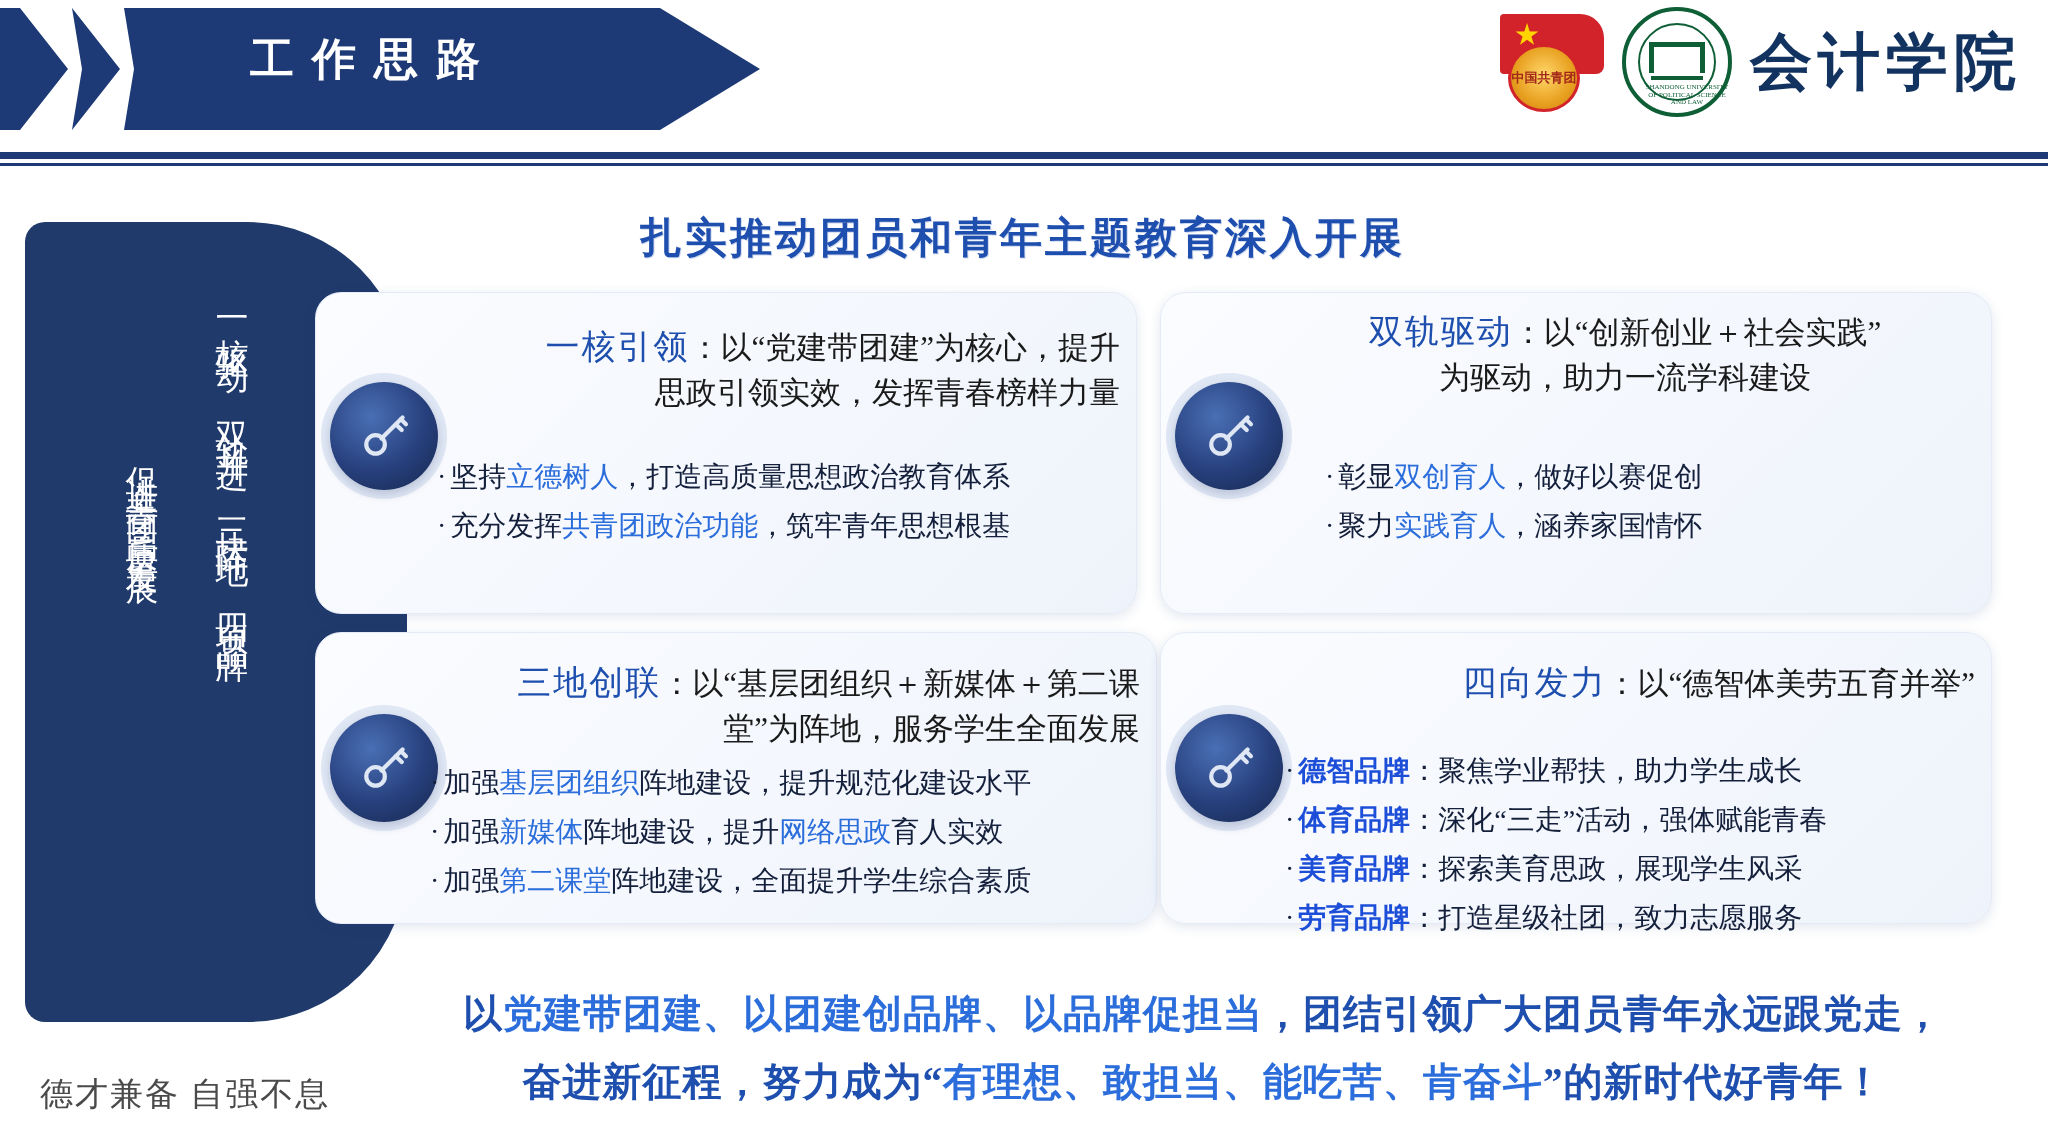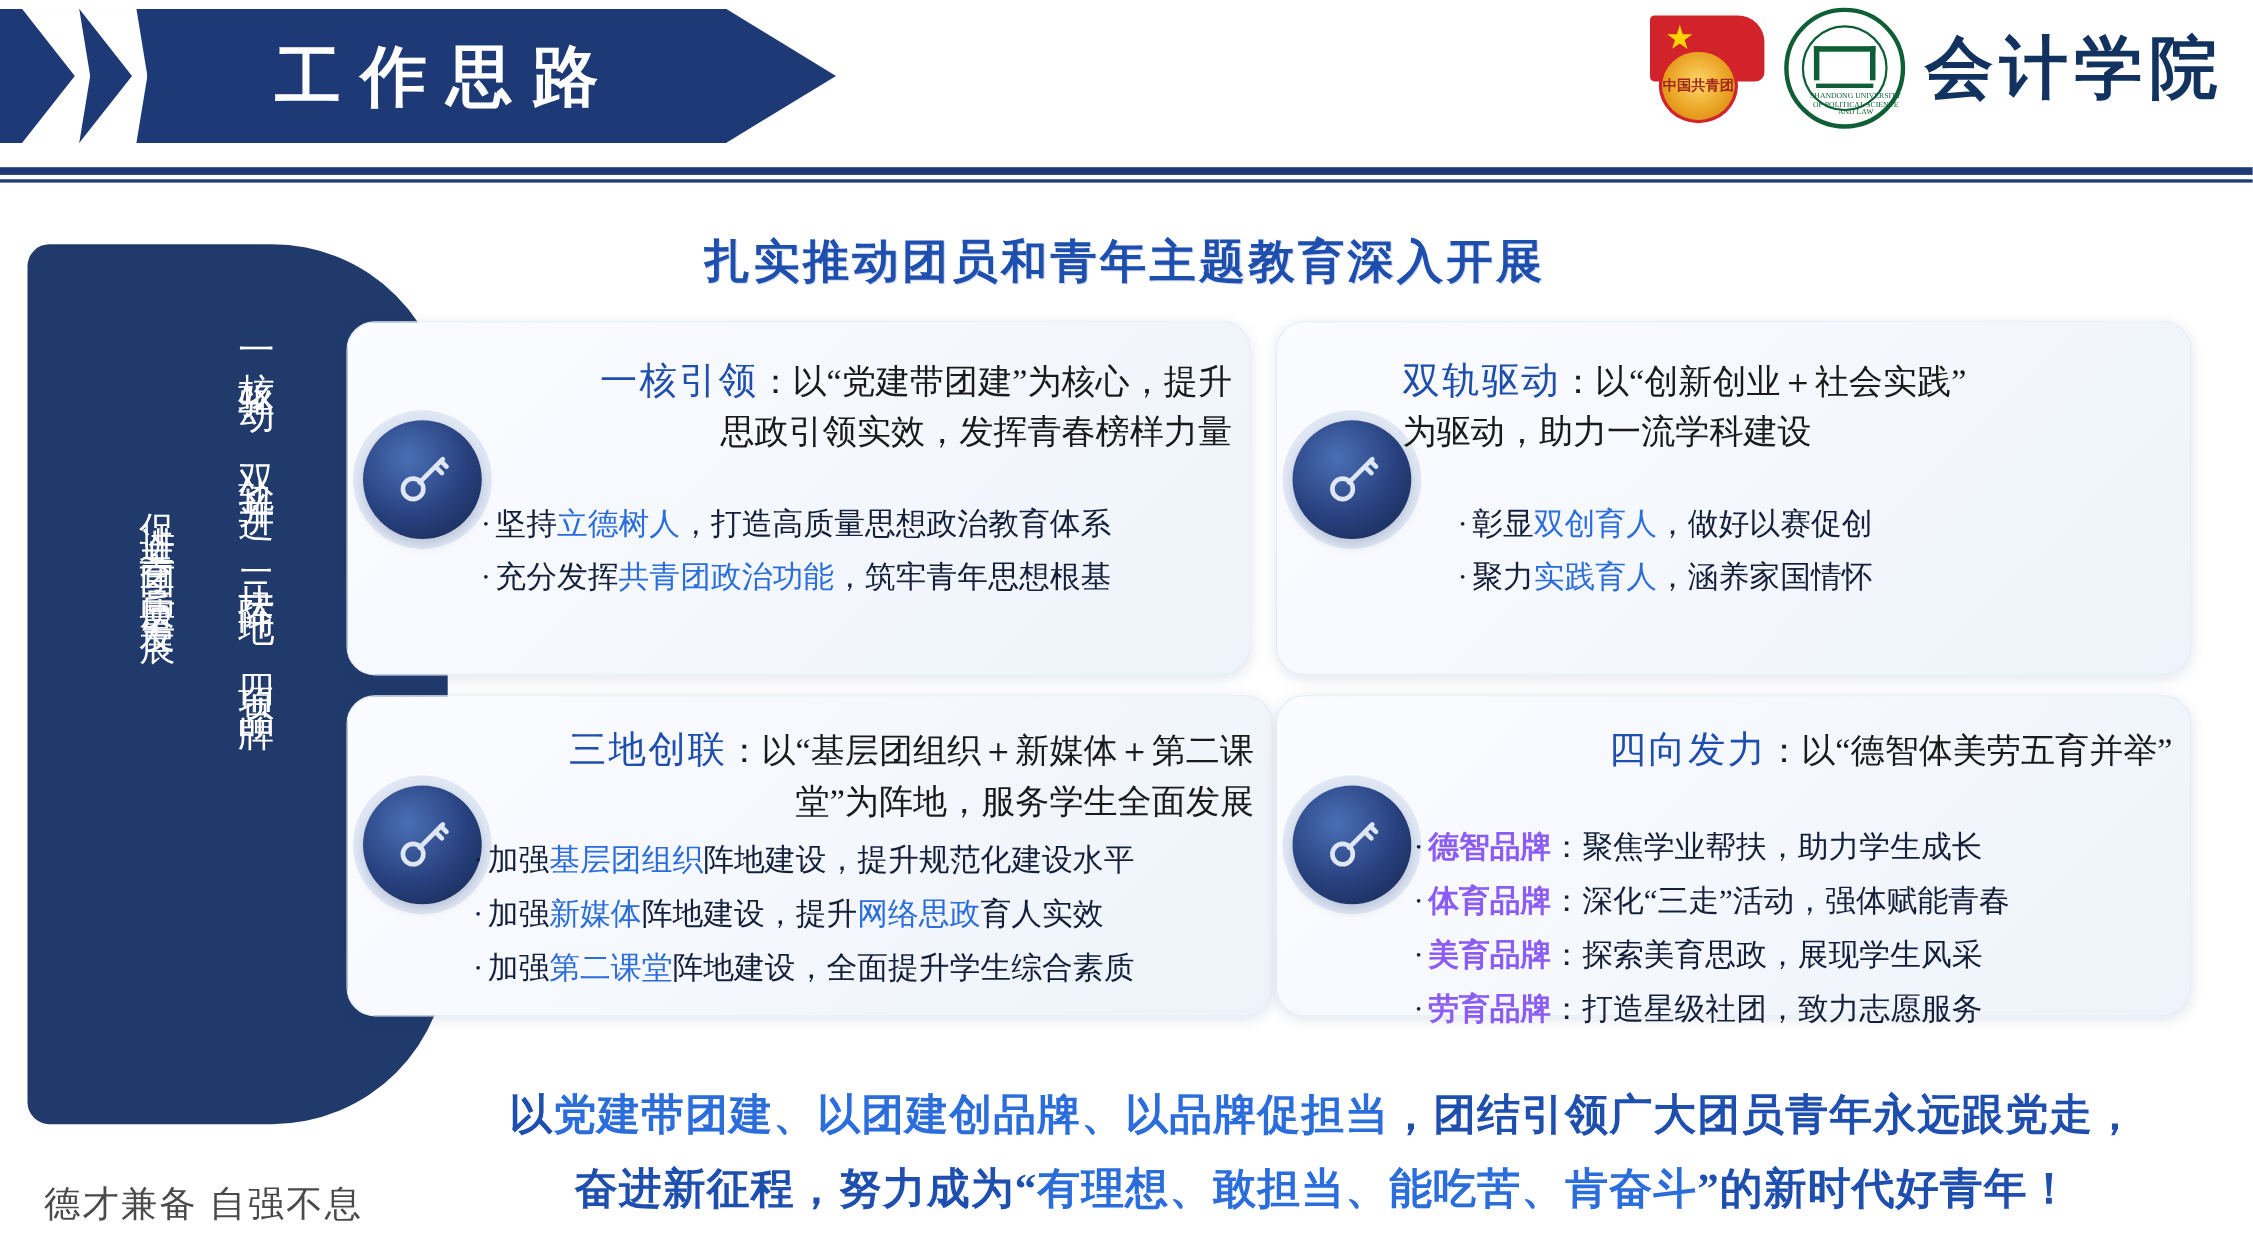--- a/index.html
+++ b/index.html
@@ -46,21 +46,21 @@
     height: 122px;
     background: #ffffff;
     clip-path: polygon(0 0, 52px 0, 100% 50%, 52px 100%, 0 100%, 48px 50%);
   }
   .chev-arrow.a1 { left: 72px; }
   .chev-arrow.a2 { left: 20px; }
   .header-title {
     position: absolute;
     left: 250px;
     top: 30px;
-    font-size: 60px;
+    font-size: 44px;
     letter-spacing: 18px;
     font-weight: 700;
     color: #ffffff;
     font-family: "Liberation Serif", serif;
   }
   .header-rule {
     position: absolute;
     left: 0;
     top: 152px;
     width: 2048px;
@@ -250,39 +250,39 @@
     color: #1a1a1a;
     font-family: "Liberation Serif", serif;
   }
   .card-head .lead {
     font-size: 34px;
     font-weight: 400;
     color: #1e4fae;
     letter-spacing: 2px;
   }
   .ch1 { left: 430px; top: 322px; width: 690px; text-align: right; }
-  .ch2 { left: 1275px; top: 322px; width: 700px; text-align: left; }
+  .ch2 { left: 1275px; top: 307px; width: 700px; text-align: center; }
   .ch3 { left: 430px; top: 658px; width: 710px; text-align: right; }
   .ch4 { left: 1275px; top: 658px; width: 700px; text-align: right; }
 
   .bullets {
     position: absolute;
     font-size: 28px;
     line-height: 1.75;
     color: #14203b;
     font-family: "Liberation Serif", serif;
   }
   .b1 { left: 437px; top: 452px; width: 700px; }
   .b2 { left: 1325px; top: 452px; width: 640px; }
   .b3 { left: 430px; top: 758px; width: 730px; }
   .b4 { left: 1285px; top: 746px; width: 700px; }
   .bullets .row { white-space: nowrap; }
   .dot { color: #14203b; padding-right: 4px; }
   .hl { color: #2a6ddb; }
-  .hl-strong { color: #8b5cf6; font-weight: 700; }
+  .hl-strong { color: #1d4ed8; font-weight: 700; }
 
   
   .footer-text {
     position: absolute;
     left: 408px;
     top: 980px;
     width: 1590px;
     text-align: center;
     font-size: 39px;
     line-height: 1.75;

